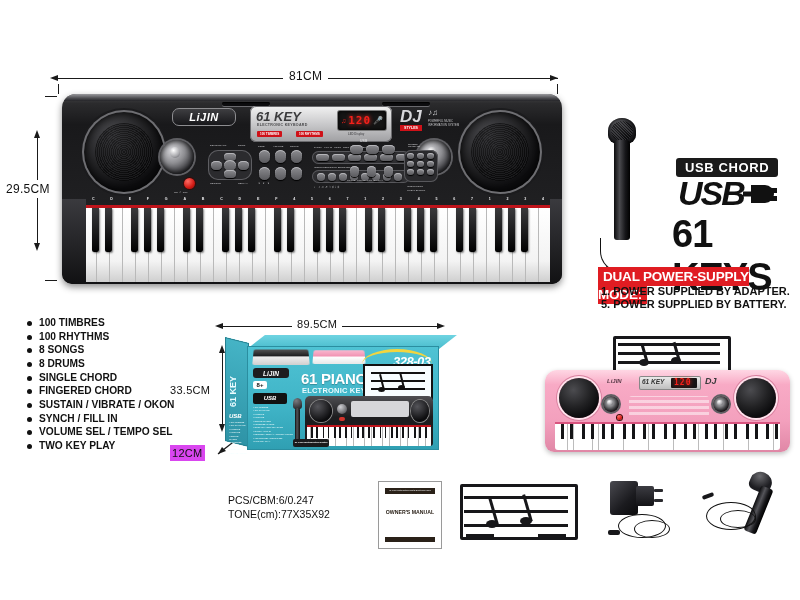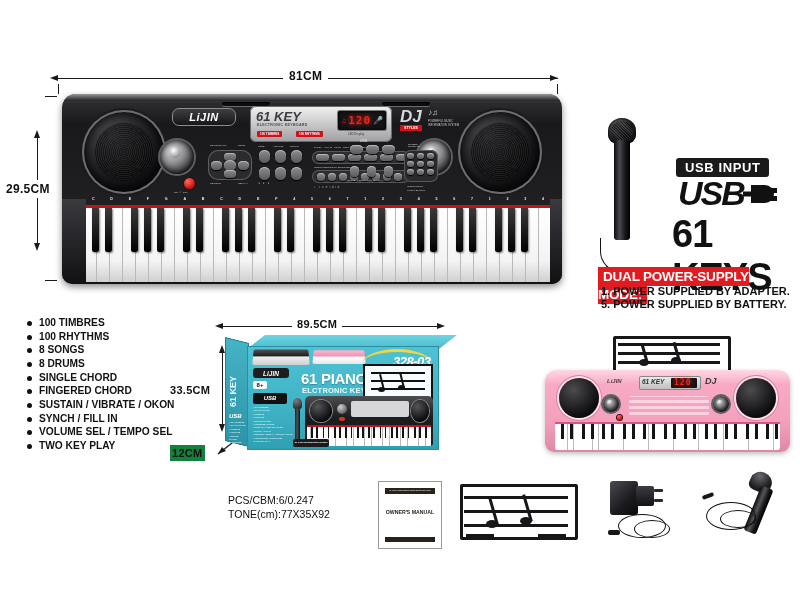--- a/index.html
+++ b/index.html
@@ -5,21 +5,21 @@
   html,body{margin:0;padding:0;}
   body{
     width:800px;height:600px;background:#ffffff;
     font-family:"Liberation Sans",sans-serif;
     overflow:hidden;position:relative;
   }
   .stage{position:absolute;inset:0;}
   .abs{position:absolute;}
 
   
-  .dimlabel{font-weight:bold;color:#111;letter-spacing:.3px;}
+  .dimlabel{font-weight:normal;color:#111;letter-spacing:.3px;}
   .dimline-h{position:absolute;height:1px;background:#1a1a1a;}
   .dimline-v{position:absolute;width:1px;background:#1a1a1a;}
   .arrow{position:absolute;width:0;height:0;}
   .arrow.left{border-top:3.5px solid transparent;border-bottom:3.5px solid transparent;border-right:8px solid #1a1a1a;}
   .arrow.right{border-top:3.5px solid transparent;border-bottom:3.5px solid transparent;border-left:8px solid #1a1a1a;}
   .arrow.up{border-left:3.5px solid transparent;border-right:3.5px solid transparent;border-bottom:8px solid #1a1a1a;}
   .arrow.down{border-left:3.5px solid transparent;border-right:3.5px solid transparent;border-top:8px solid #1a1a1a;}
   .tick{position:absolute;background:#1a1a1a;}
 
   
@@ -409,21 +409,21 @@
   </div>
 
   <div>
     <div class="mic-head" style="left:608px;top:118px;width:28px;height:26px;"></div>
     <div class="mic-body" style="left:614px;top:140px;width:16px;height:100px;"></div>
     <div class="abs" style="left:600px;top:238px;width:42px;height:34px;border-left:1.5px solid #111;border-bottom:1.5px solid #111;border-radius:0 0 0 22px;"></div>
   </div>
 
   <div>
     <div class="abs" style="left:676px;top:158px;">
-      <span class="usb-input" style="font-size:13px;">USB INPUT</span>
+      <span class="usb-input" style="font-size:13px;">USB CHORD</span>
     </div>
 
     <div class="abs" style="left:678px;top:174px;display:flex;align-items:center;">
       <span class="usb-word" style="font-size:34px;">USB</span>
       <svg width="42" height="26" viewBox="0 0 42 26" style="margin-left:-3px;">
         <path d="M2 13 L14 13" stroke="#111" stroke-width="5"></path>
         <path d="M10 4 h14 a9 9 0 0 1 0 18 h-14 z" fill="#111"></path>
         <rect x="27" y="7" width="9" height="5" fill="#111"></rect>
         <rect x="27" y="15" width="9" height="5" fill="#111"></rect>
       </svg>
@@ -468,21 +468,21 @@
   </div>
 
   <div>
     <div class="abs" style="left:216px;top:430px;width:34px;height:26px;">
       <svg width="34" height="26" viewBox="0 0 34 26">
         <line x1="2" y1="24" x2="30" y2="2" stroke="#1a1a1a" stroke-width="1.2"></line>
         <polygon points="2,24 10,21 6,17" fill="#1a1a1a"></polygon>
         <polygon points="30,2 22,5 26,9" fill="#1a1a1a"></polygon>
       </svg>
     </div>
-    <div class="abs dimlabel" style="left:170px;top:445px;font-size:11px;background:#15803d;padding:2px;">12CM</div>
+    <div class="abs dimlabel" style="left:170px;top:445px;font-size:11px;background:#d946ef;padding:2px;">12CM</div>
   </div>
 
   <div style="position:absolute;left:225px;top:335px;width:215px;height:120px;">
 
     <div class="box-top" style="left:22px;top:0px;width:192px;height:14px;"></div>
 
     <div class="box-side" style="left:0px;top:8px;width:24px;height:104px;transform:skewY(14deg);"></div>
     <div class="side-vert" style="left:3px;top:72px;font-size:9px;">61 KEY</div>
     <div class="abs" style="left:4px;top:78px;font-size:6px;color:#fff;font-weight:bold;font-style:italic;">USB</div>
     <div class="box-bullets" style="left:4px;top:86px;width:18px;">

